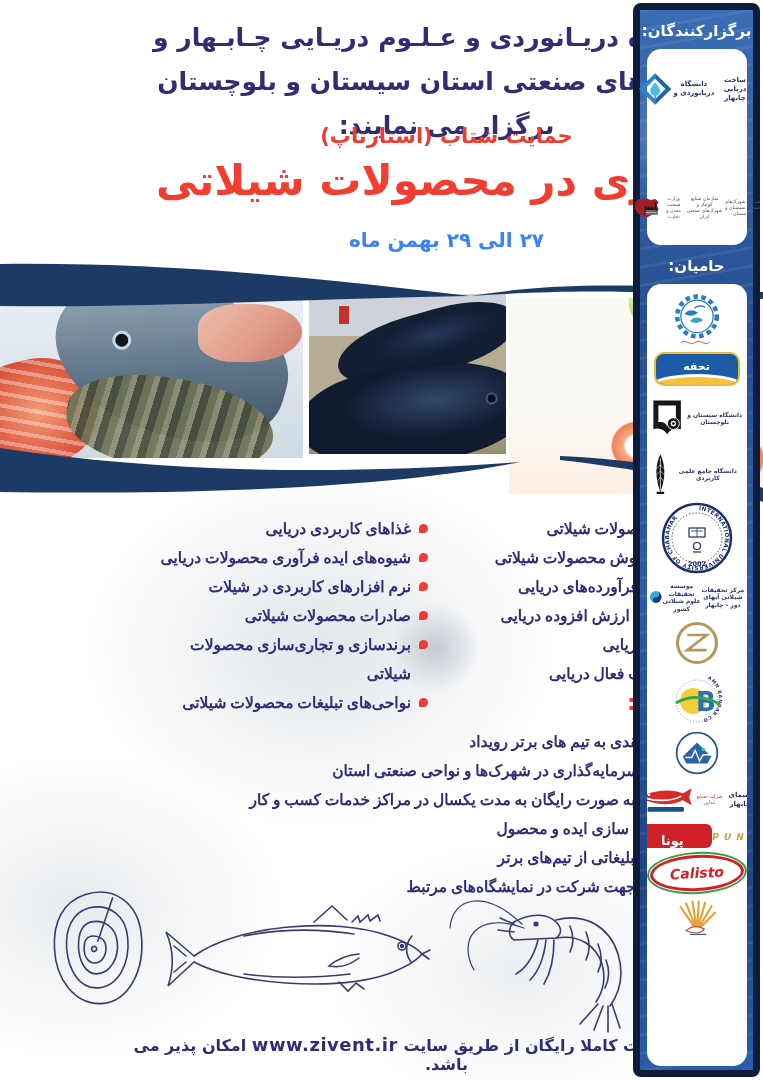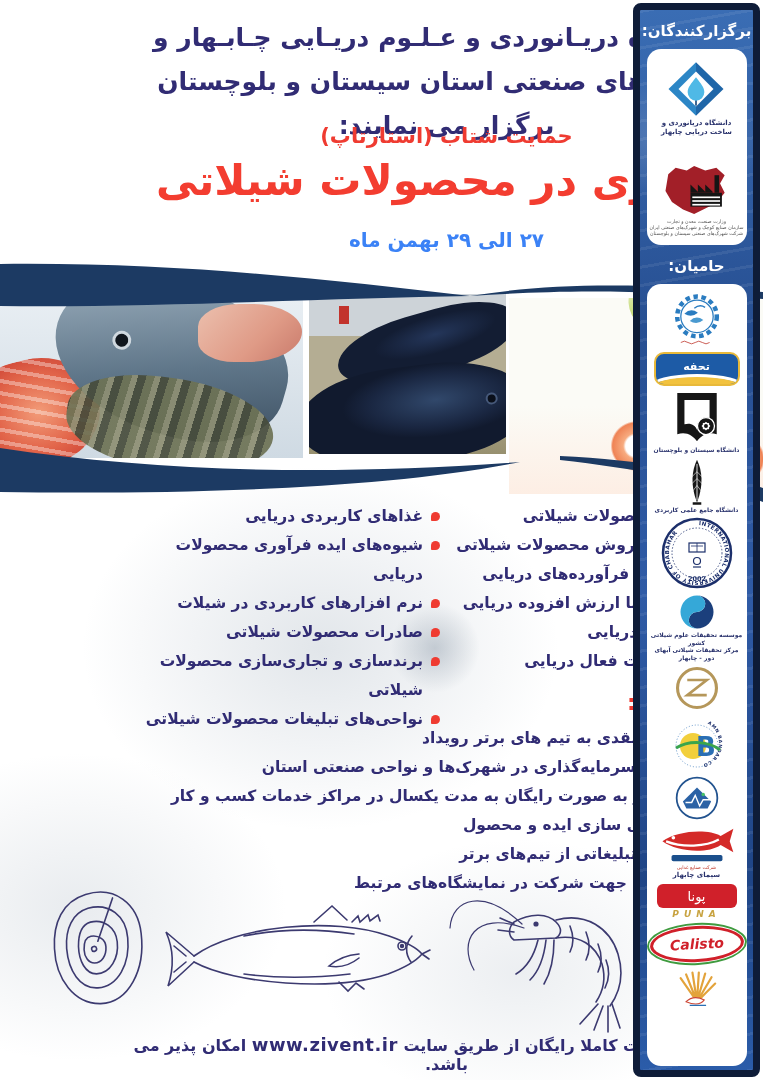--- a/index.html
+++ b/index.html
@@ -56,21 +56,21 @@
   .shr.c{right:-18px;top:120px;width:88px;height:82px;}
   .skewer{right:40px;top:60px;width:3px;height:130px;background:#d9b87c;transform:rotate(14deg);}
   .sw{position:absolute;left:0;width:763px;z-index:2;}
   .sw-top{top:0;height:52px;}
   .sw-bot{top:188px;height:60px;}
   
   .sec{position:absolute;right:12px;width:612px;z-index:3;}
   .sec h2{margin:0 6px 9px 0;color:#ef3b31;font-size:22px;font-weight:bold;text-align:right;}
   .topics{top:468px;}
   .supports{top:690px;}
-  ul.blist{list-style:none;margin:0;padding:0;}
+  ul.blist{list-style:none;margin:12px;padding:0;font-family:Liberation Serif, serif;}
   ul.blist li{display:flex;align-items:flex-start;gap:8px;line-height:29px;
     color:#312c74;font-size:15.5px;font-weight:bold;}
   .dot{flex:none;width:9px;height:9px;border-radius:50% 50% 50% 10%;background:#ef3b31;margin-top:10px;}
   .cols{display:flex;gap:10px;}
   .cols ul{width:50%;}
   
   .sketches{position:absolute;left:14px;top:884px;z-index:2;}
   .register{position:absolute;top:1034px;right:0;width:633px;z-index:3;text-align:center;
     color:#312c74;font-size:16px;font-weight:bold;}
   .register .url{font-size:18px;letter-spacing:.5px;}
@@ -81,28 +81,28 @@
       repeating-linear-gradient(170deg, rgba(255,255,255,.07) 0 3px, rgba(0,0,0,0) 3px 18px),
       radial-gradient(140px 90px at 30% 12%, rgba(255,255,255,.18), transparent 70%),
       linear-gradient(180deg,#3a6db4,#274f92 30%,#2f5ba6 55%,#1f4586 82%,#2b5ca9);}
   .sb-label{color:#fff;font-size:15px;font-weight:bold;margin-top:12px;}
   .card{background:#fff;border-radius:14px;width:96px;display:flex;flex-direction:column;align-items:center;}
   .card.orgs{margin-top:9px;padding:10px 2px 8px;height:178px;justify-content:space-between;}
   .card.spons{margin-top:9px;padding:8px 2px;flex:1;margin-bottom:4px;gap:4px;overflow:hidden;}
   .cap{color:#27306b;font-weight:bold;font-size:7px;line-height:9px;text-align:center;}
   .cap.tiny{font-size:4.8px;line-height:6px;color:#555;font-weight:normal;}
   .cap.sm{font-size:6px;line-height:7.5px;}
-  .logo{display:flex;flex-direction:column;align-items:center;flex:none;}
+  .logo{display:flex;align-items:center;flex:none;}
   .tohfeh{position:relative;width:82px;height:30px;background:#1d5ba6;border:2px solid #e8b93a;border-radius:10px;
     display:flex;align-items:center;justify-content:center;overflow:hidden;}
   .tohfeh .t{color:#fff;font-size:11px;font-weight:bold;margin-top:-6px;}
   .tohfeh .band{position:absolute;bottom:-5px;left:-6px;right:-6px;height:12px;background:#f2c23e;
     border-radius:50% 50% 0 0/100% 100% 0 0;box-shadow:0 -3px 0 #fff;}
-  .puna-box{width:80px;height:24px;background:#d0202a;border-radius:6px;display:flex;align-items:center;
-    justify-content:center;color:#fff;font-size:13px;font-weight:normal;}
+  .puna-box{width:80px;height:24px;background:#d0202a;border-radius:6px;display:flex;align-items:flex-end;
+    justify-content:center;color:#fff;font-size:13px;font-weight:bold;}
   .puna-latin{color:#c8a341;font-size:9px;font-weight:bold;letter-spacing:5px;margin-top:1px;font-style:italic;}
   .calisto-outer{border:2px solid #3f9b3f;border-radius:50%;padding:1px;transform:rotate(-3deg);}
   .calisto-inner{width:88px;height:30px;border:3px solid #d0202a;border-radius:50%;background:#fff;
     display:flex;align-items:center;justify-content:center;}
   .calisto-inner span{color:#d0202a;font-size:14px;font-weight:bold;font-style:italic;}
 </style>
 </head>
 <body>
 
 <div class="poster">

